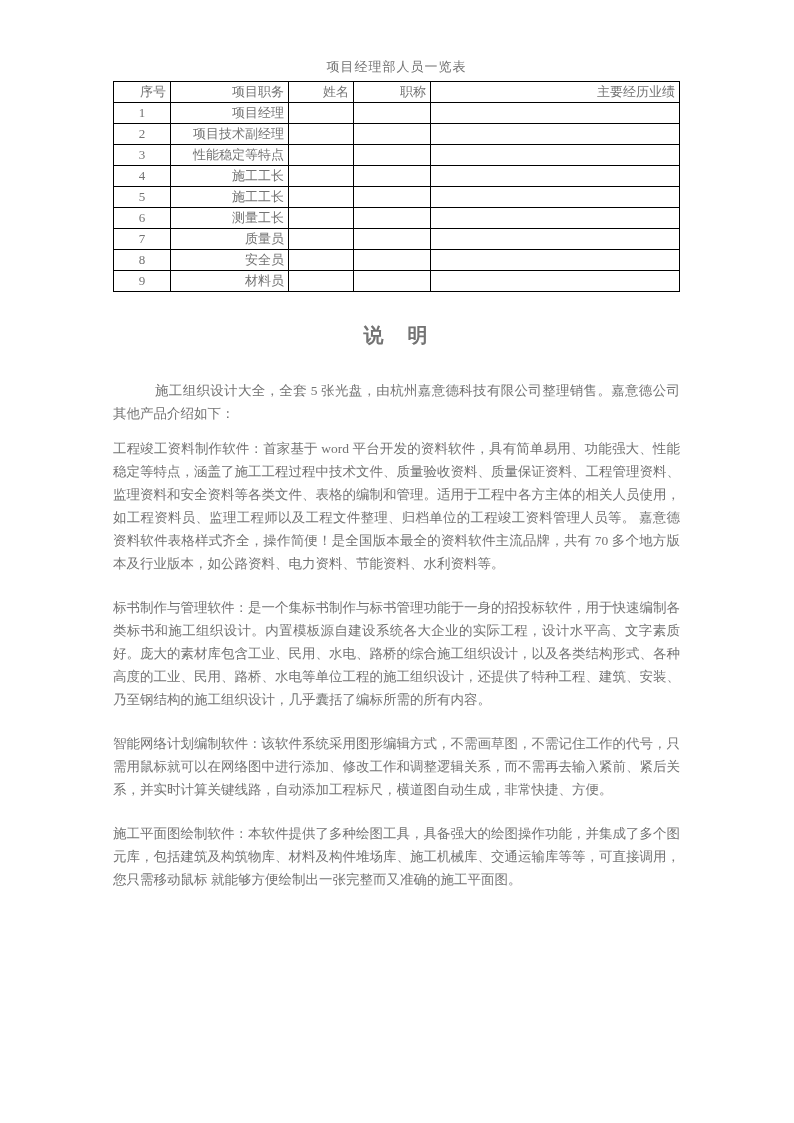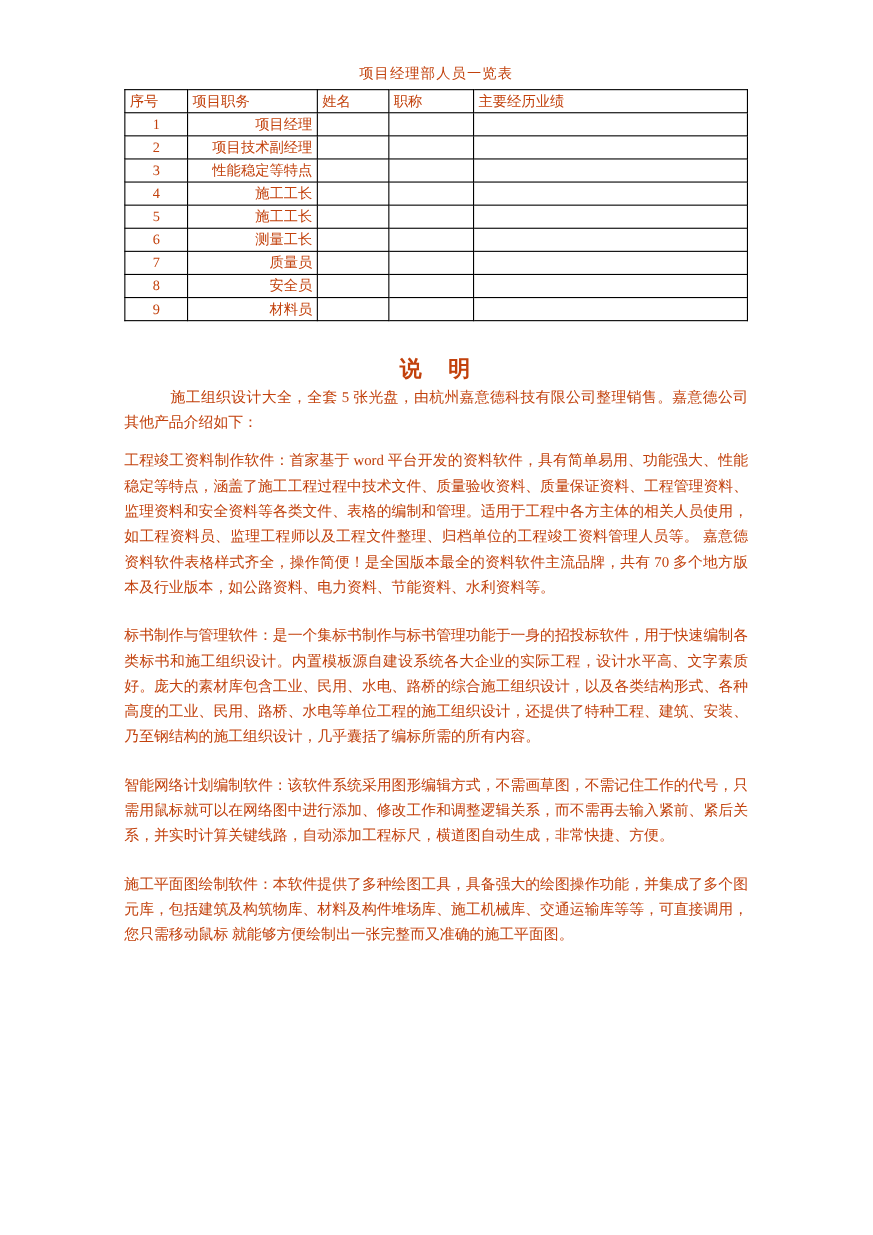--- a/index.html
+++ b/index.html
@@ -3,21 +3,21 @@
 <meta charset="utf-8">
 <style>
   * { margin: 0; padding: 0; box-sizing: border-box; }
   html, body { background: #ffffff; }
   body { font-family: "Liberation Serif", "DejaVu Serif", serif; }
   .page {
     width: 794px;
     height: 1123px;
     margin: 0 auto;
     background: #ffffff;
-    color: #c2410c;
+    color: #737373;
     padding: 58px 114px 0 113px;
     overflow: hidden;
     position: relative;
   }
   .table-title {
     text-align: center;
     font-size: 13px;
     margin-bottom: 5px;
     letter-spacing: 1px;
   }
@@ -29,33 +29,34 @@
   }
   table.personnel th,
   table.personnel td {
     border: 1px solid #000000;
     height: 21px;
     padding: 0 4px;
     font-weight: normal;
     overflow: hidden;
     white-space: nowrap;
   }
-  table.personnel th { text-align: left; }
+  table.personnel th { text-align: right; }
   col.col-no    { width: 57px; }
   col.col-pos   { width: 118px; }
   col.col-name  { width: 65px; }
   col.col-title { width: 77px; }
   td.cell-no { text-align: center; }
   td.cell-position { text-align: right; padding-left: 7px; }
   td.cell-name, td.cell-title, td.cell-achievements { text-align: left; }
   .heading {
     text-align: center;
     font-size: 20px;
     font-weight: bold;
     margin-top: 30px;
+    margin-bottom: 30px;
     letter-spacing: 2px;
   }
   .intro {
     font-size: 13.5px;
     line-height: 23px;
     text-indent: 42px;
     text-align: justify;
     margin-bottom: 12px;
   }
   .section {

